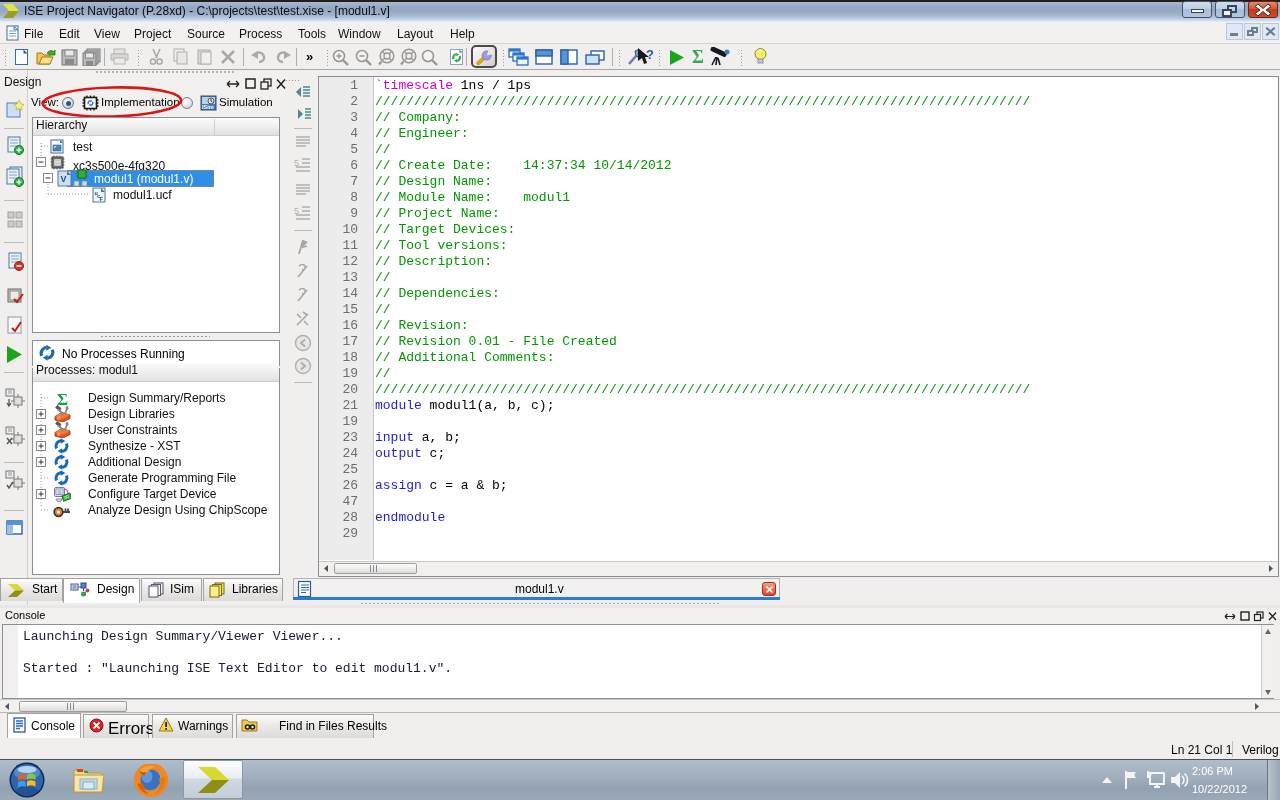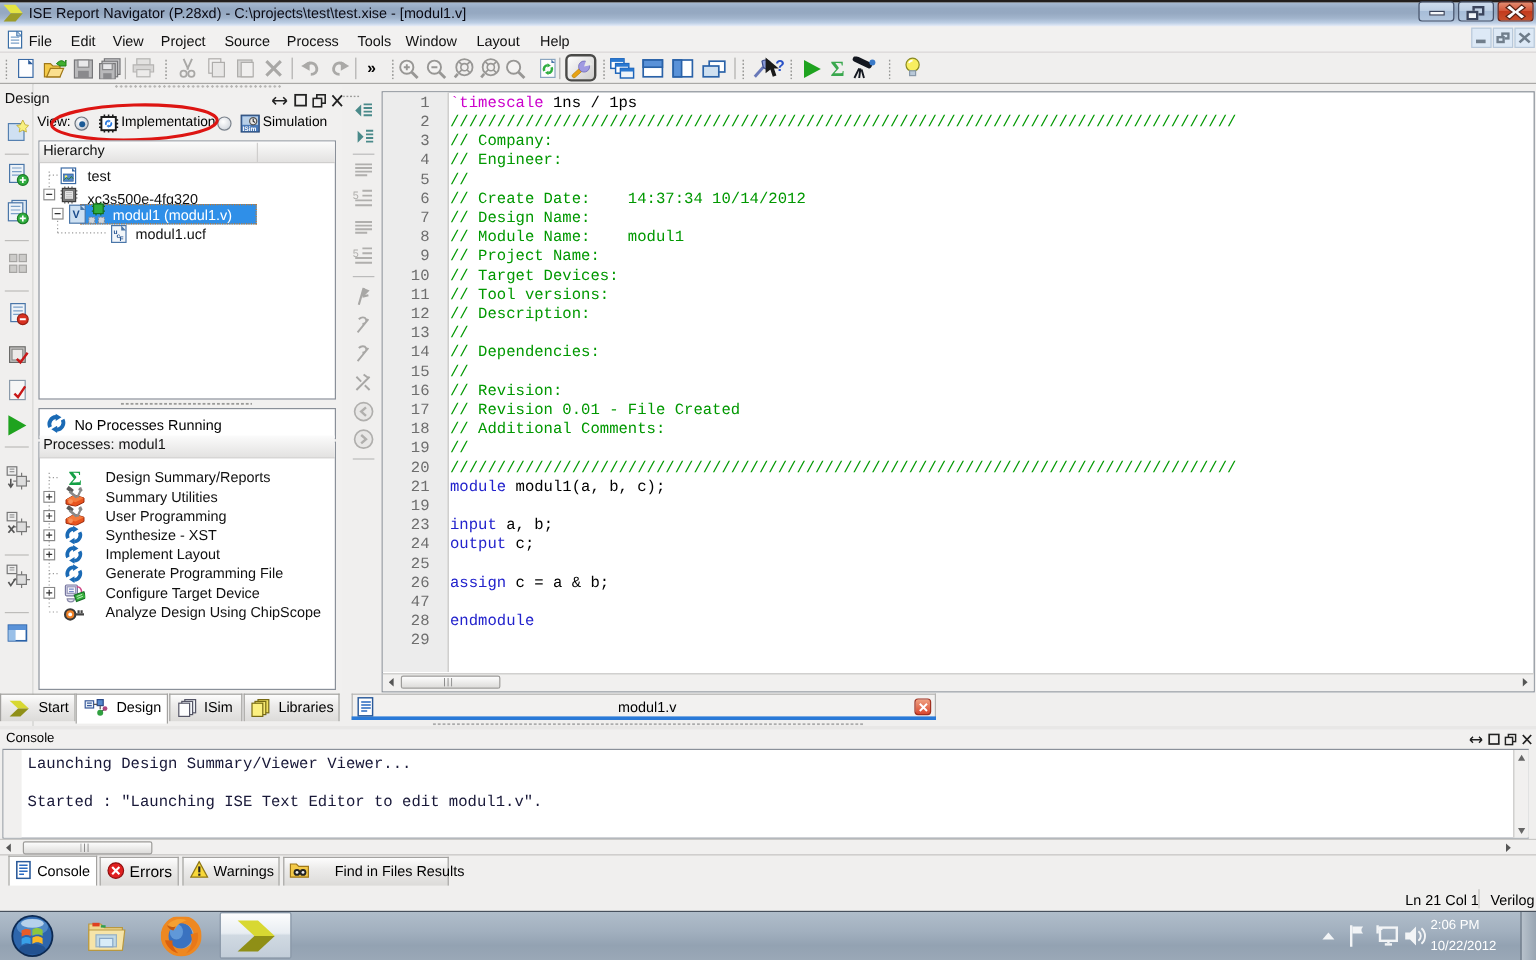--- a/index.html
+++ b/index.html
@@ -49,21 +49,21 @@
 #taskbar{left:0;top:759px;width:1280px;height:41px;background:linear-gradient(#b0bdca 0%,#a2b0bf 40%,#93a2b2 70%,#9aa8b7 100%);border-top:1px solid #47505c}
 .traytxt{color:#fff;font-size:11px;text-align:left;width:80px}
 </style></head>
 <body>
 
 <div class="a" id="titlebar"></div>
 <svg class="a" style="left:2px;top:3px" width="20" height="16" viewBox="0 0 20 16">
  <polygon points="1,1 11,1 17,8 7,8" fill="#e4e442"></polygon>
  <polygon points="7,8 17,8 11,15 1,15" fill="#9c9c28"></polygon>
 </svg>
-<div class="a" id="titletext">ISE Report Navigator (P.28xd) - C:\projects\test\test.xise - [modul1.v]</div>
+<div class="a" id="titletext">ISE Project Navigator (P.28xd) - C:\projects\test\test.xise - [modul1.v]</div>
 <div class="a winbtn" id="btnmin">
     <div class="a" style="left:8px;top:7px;width:13px;height:4px;background:#f6f8fa;border:1px solid #37415a"></div>
   </div>
 <div class="a winbtn" id="btnmax">
  <div class="a" style="left:11px;top:3px;width:10px;height:8px;background:#c3d3e6;border:2px solid #3a445c"></div>
  <div class="a" style="left:6px;top:7px;width:10px;height:8px;background:#f2f5f9;border:2px solid #3a445c"></div>
 </div>
 <div class="a winbtn" id="btncls">
  <svg width="28" height="15" viewBox="0 0 28 15">
       <path d="M9 2 L14 6.5 L19 2 L22 4.5 L17 8 L22 11.5 L19 14 L14 9.5 L9 14 L6 11.5 L11 8 L6 4.5 Z" fill="#fbfcfd" stroke="#5a2417" stroke-width="1"></path>
@@ -456,34 +456,34 @@
     <path d="M2.5 5 h5 M5 2.5 v5" stroke="#333"></path>
   </svg>
 <svg class="a" style="left:54px;top:405px" width="18" height="17" viewBox="0 0 18 17">
  <polygon points="1,11.5 8,7.5 16,10 16,13.5 9,17 1,15" fill="#e8541e" stroke="#96290e" stroke-width="0.8"></polygon>
  <polygon points="1,11.5 8,7.5 16,10 9,13.5" fill="#f47a3c"></polygon>
  <circle cx="4.8" cy="13" r="2" fill="#f8905a"></circle>
  <rect x="1.5" y="1" width="5.5" height="3.5" rx="0.5" transform="rotate(38 4 3)" fill="#5a5a5a"></rect>
  <path d="M4 4.5 L10 9.5" stroke="#888" stroke-width="2.2"></path>
  <path d="M11.5 2.5 l3 1.2 M12.8 1.2 l1.2 3 M13.5 3 L10.5 9.5" stroke="#8a8a8a" stroke-width="1.8" fill="none"></path>
 </svg>
-<div class="a trow" style="left:88px;top:407px">Summary Utilities</div>
+<div class="a trow" style="left:88px;top:407px">Design Libraries</div>
 <svg class="a" style="left:36px;top:425px" width="11" height="11" viewBox="0 0 11 11">
     <rect x="0.5" y="0.5" width="9" height="9" fill="#fff" stroke="#888"></rect>
     <path d="M2.5 5 h5 M5 2.5 v5" stroke="#333"></path>
   </svg>
 <svg class="a" style="left:54px;top:421px" width="18" height="17" viewBox="0 0 18 17">
  <polygon points="1,11.5 8,7.5 16,10 16,13.5 9,17 1,15" fill="#e8541e" stroke="#96290e" stroke-width="0.8"></polygon>
  <polygon points="1,11.5 8,7.5 16,10 9,13.5" fill="#f47a3c"></polygon>
  <circle cx="4.8" cy="13" r="2" fill="#f8905a"></circle>
  <rect x="1.5" y="1" width="5.5" height="3.5" rx="0.5" transform="rotate(38 4 3)" fill="#5a5a5a"></rect>
  <path d="M4 4.5 L10 9.5" stroke="#888" stroke-width="2.2"></path>
  <path d="M11.5 2.5 l3 1.2 M12.8 1.2 l1.2 3 M13.5 3 L10.5 9.5" stroke="#8a8a8a" stroke-width="1.8" fill="none"></path>
 </svg>
-<div class="a trow" style="left:88px;top:423px">User Programming</div>
+<div class="a trow" style="left:88px;top:423px">User Constraints</div>
 <svg class="a" style="left:36px;top:441px" width="11" height="11" viewBox="0 0 11 11">
     <rect x="0.5" y="0.5" width="9" height="9" fill="#fff" stroke="#888"></rect>
     <path d="M2.5 5 h5 M5 2.5 v5" stroke="#333"></path>
   </svg>
 <svg class="a" style="left:53px;top:438px" width="17" height="16" viewBox="0 0 17 16">
  <g>
       <path d="M8.2 2.7 A5.4 5.4 0 0 0 3.6 10.5" stroke="#1a6ab5" stroke-width="3" fill="none"></path>
  <polygon points="7.9,0.2 12.4,3 7.9,5.8" fill="#1a6ab5"></polygon>
     </g>
  <g transform="rotate(180 8.5 8)">
@@ -499,21 +499,21 @@
 <svg class="a" style="left:53px;top:454px" width="17" height="16" viewBox="0 0 17 16">
  <g>
       <path d="M8.2 2.7 A5.4 5.4 0 0 0 3.6 10.5" stroke="#1a6ab5" stroke-width="3" fill="none"></path>
  <polygon points="7.9,0.2 12.4,3 7.9,5.8" fill="#1a6ab5"></polygon>
     </g>
  <g transform="rotate(180 8.5 8)">
       <path d="M8.2 2.7 A5.4 5.4 0 0 0 3.6 10.5" stroke="#1a6ab5" stroke-width="3" fill="none"></path>
  <polygon points="7.9,0.2 12.4,3 7.9,5.8" fill="#1a6ab5"></polygon>
     </g>
 </svg>
-<div class="a trow" style="left:88px;top:455px">Implement Layout</div>
+<div class="a trow" style="left:88px;top:455px">Additional Design</div>
 <svg class="a" style="left:53px;top:470px" width="17" height="16" viewBox="0 0 17 16">
  <g>
       <path d="M8.2 2.7 A5.4 5.4 0 0 0 3.6 10.5" stroke="#1a6ab5" stroke-width="3" fill="none"></path>
  <polygon points="7.9,0.2 12.4,3 7.9,5.8" fill="#1a6ab5"></polygon>
     </g>
  <g transform="rotate(180 8.5 8)">
       <path d="M8.2 2.7 A5.4 5.4 0 0 0 3.6 10.5" stroke="#1a6ab5" stroke-width="3" fill="none"></path>
  <polygon points="7.9,0.2 12.4,3 7.9,5.8" fill="#1a6ab5"></polygon>
     </g>
 </svg>
@@ -742,21 +742,21 @@
 <svg class="a" style="left:13px;top:717px" width="14" height="16" viewBox="0 0 14 16">
  <rect x="1" y="1" width="11" height="14" fill="#fff" stroke="#2a5a9a" stroke-width="1.3"></rect>
  <path d="M3 4 h7 M3 6.5 h7 M3 9 h7 M3 11.5 h4" stroke="#2a6ac0" stroke-width="1.3"></path>
 </svg>
 <div class="a" style="left:31px;top:719px;font-size:12px">Console</div>
 <div class="a tab" style="left:83px;top:714px;width:66px;height:24px"></div>
 <svg class="a" style="left:89px;top:718px" width="15" height="15" viewBox="0 0 15 15">
  <circle cx="7.5" cy="7.5" r="6.5" fill="#e02020" stroke="#901010"></circle>
  <path d="M4.5 4.5 L10.5 10.5 M10.5 4.5 L4.5 10.5" stroke="#fff" stroke-width="1.8"></path>
 </svg>
-<div class="a" style="left:108px;top:719px;font-size:13px">Errors</div>
+<div class="a" style="left:108px;top:719px;font-size:17px">Errors</div>
 <div class="a tab" style="left:152px;top:714px;width:81px;height:24px"></div>
 <svg class="a" style="left:158px;top:717px" width="16" height="16" viewBox="0 0 16 16">
  <polygon points="8,1 15,14 1,14" fill="#f8d838" stroke="#907818"></polygon>
  <rect x="7.2" y="5" width="1.8" height="5" fill="#222"></rect>
  <rect x="7.2" y="11" width="1.8" height="1.8" fill="#222"></rect>
 </svg>
 <div class="a" style="left:178px;top:719px;font-size:12px">Warnings</div>
 <div class="a tab" style="left:236px;top:714px;width:138px;height:24px"></div>
 <svg class="a" style="left:241px;top:717px" width="17" height="16" viewBox="0 0 17 16">
  <path d="M1 14 L1 3 L6 3 L8 5 L16 5 L16 14 Z" fill="#f3c948" stroke="#a07818"></path>

